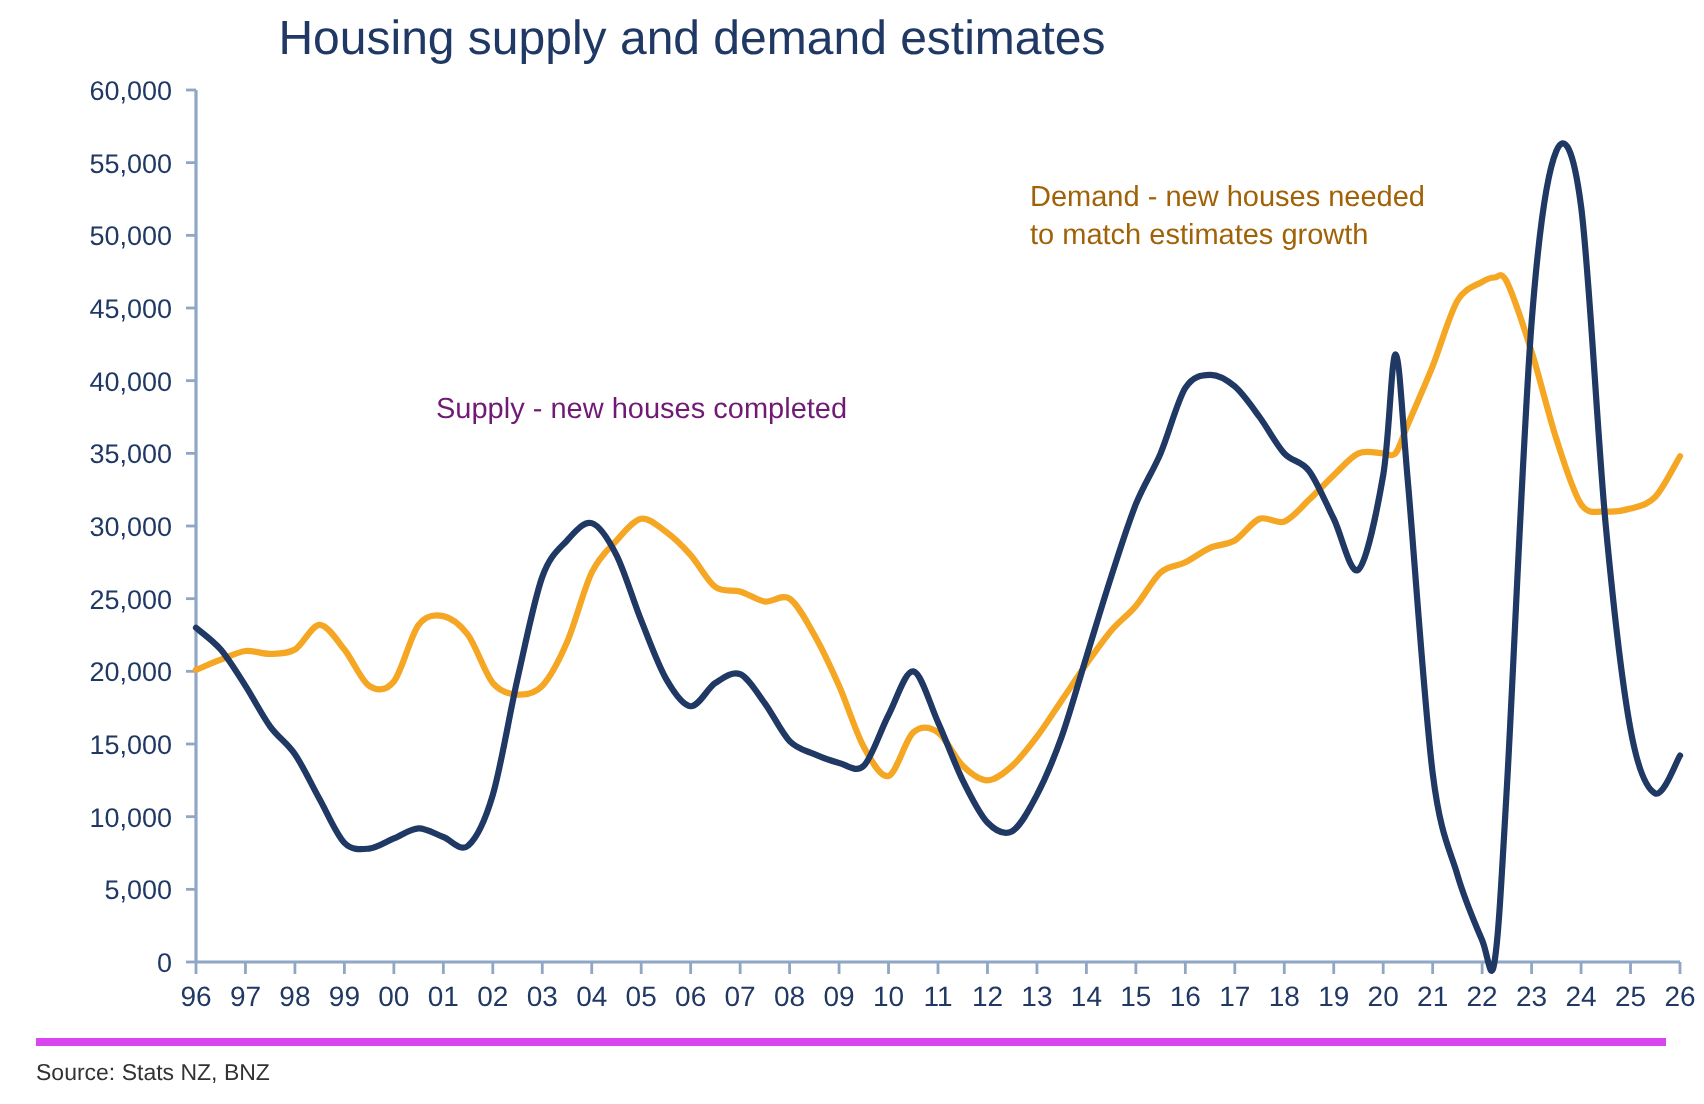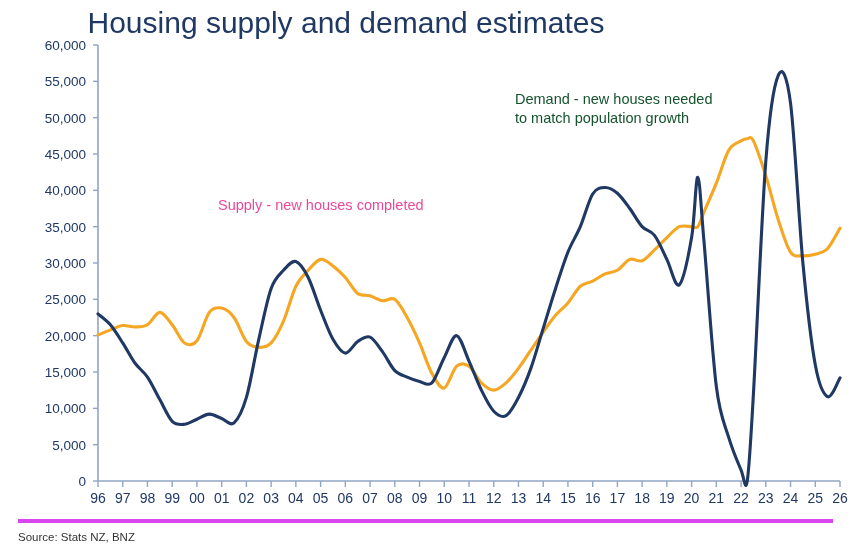--- a/index.html
+++ b/index.html
@@ -20,21 +20,21 @@
     left: 0; top: 0;
     width: 852px;
     height: 552px;
   }
   .chart-title {
     position: absolute;
     left: 0;
     top: 6px;
     width: 692px;
     text-align: center;
-    font-size: 30px;
+    font-size: 24px;
     color: #1F3864;
     letter-spacing: 0px;
     white-space: nowrap;
   }
   svg.plot {
     position: absolute;
     left: 0;
     top: 0;
   }
   .ytick-label {
@@ -49,26 +49,26 @@
     text-anchor: middle;
     font-family: "Liberation Sans", sans-serif;
   }
   .annot {
     position: absolute;
     font-size: 14.5px;
     line-height: 19px;
     white-space: nowrap;
   }
   .annot-supply {
-    color: #ec4899;
+    color: #701a75;
     left: 218px;
     top: 196px;
   }
   .annot-demand {
-    color: #14532d;
+    color: #a16207;
     left: 515px;
     top: 90px;
   }
   .source-wrap {
     position: absolute;
     left: 18px;
     top: 519px;
     width: 815px;
     border-top: 4px solid #d946ef;
     padding-top: 4px;
@@ -194,20 +194,20 @@
     <path id="series-supply" class="series-supply" d="M 98.00 334.94 C 99.98 334.13, 106.41 331.36, 110.37 329.85 C 114.32 328.34, 118.78 325.96, 122.73 325.49 C 126.69 325.03, 131.14 327.06, 135.10 326.95 C 139.06 326.83, 143.51 327.09, 147.47 324.77 C 151.42 322.44, 155.88 312.41, 159.83 312.41 C 163.79 312.41, 168.24 319.88, 172.20 324.77 C 176.16 329.65, 180.61 340.38, 184.57 342.93 C 188.52 345.49, 192.98 345.64, 196.93 340.75 C 200.89 335.87, 205.34 317.65, 209.30 312.41 C 213.26 307.18, 217.71 307.24, 221.67 308.05 C 225.62 308.87, 230.08 312.15, 234.03 317.50 C 237.99 322.85, 242.44 336.71, 246.40 341.48 C 250.36 346.25, 254.81 347.06, 258.77 347.29 C 262.72 347.53, 267.18 347.12, 271.13 342.93 C 275.09 338.75, 279.54 330.20, 283.50 321.13 C 287.46 312.06, 291.91 294.39, 295.87 286.25 C 299.82 278.11, 304.28 274.57, 308.23 270.27 C 312.19 265.96, 316.64 260.06, 320.60 259.37 C 324.56 258.67, 329.01 263.00, 332.97 265.91 C 336.92 268.81, 341.38 273.12, 345.33 277.53 C 349.29 281.95, 353.74 290.61, 357.70 293.52 C 361.66 296.43, 366.11 294.54, 370.07 295.70 C 374.02 296.86, 378.48 300.21, 382.43 300.79 C 386.39 301.37, 390.84 296.66, 394.80 299.33 C 398.76 302.01, 403.21 310.52, 407.17 317.50 C 411.12 324.48, 415.58 333.98, 419.53 342.93 C 423.49 351.89, 427.94 366.24, 431.90 373.45 C 435.86 380.66, 440.31 389.15, 444.27 387.99 C 448.22 386.82, 452.68 369.67, 456.63 366.19 C 460.59 362.70, 465.04 363.51, 469.00 366.19 C 472.96 368.86, 477.41 379.06, 481.37 382.90 C 485.32 386.74, 489.78 390.17, 493.73 390.17 C 497.69 390.17, 502.14 386.39, 506.10 382.90 C 510.06 379.41, 514.51 373.60, 518.47 368.37 C 522.42 363.13, 526.88 356.01, 530.83 350.20 C 534.79 344.39, 539.24 337.61, 543.20 332.03 C 547.16 326.45, 551.61 319.97, 555.57 315.32 C 559.52 310.67, 563.98 307.62, 567.93 302.97 C 571.89 298.32, 576.34 289.74, 580.30 286.25 C 584.26 282.77, 588.71 283.14, 592.67 281.17 C 596.62 279.19, 601.08 275.64, 605.03 273.90 C 608.99 272.16, 613.44 272.59, 617.40 270.27 C 621.36 267.94, 625.81 260.88, 629.77 259.37 C 633.72 257.86, 638.18 262.33, 642.13 260.82 C 646.09 259.31, 650.54 253.64, 654.50 249.92 C 658.46 246.20, 662.91 241.29, 666.87 237.57 C 670.82 233.85, 675.28 228.41, 679.23 226.67 C 683.19 224.92, 688.63 226.67, 691.60 226.67 C 694.57 226.67, 695.80 228.99, 697.78 226.67 C 699.76 224.34, 701.00 219.11, 703.97 212.13 C 706.93 205.16, 712.38 192.95, 716.33 183.07 C 720.29 173.18, 724.74 157.11, 728.70 150.37 C 732.66 143.62, 738.10 142.78, 741.07 140.92 C 744.03 139.06, 745.27 138.74, 747.25 138.74 C 749.23 138.74, 750.47 134.99, 753.43 140.92 C 756.40 146.85, 761.84 163.24, 765.80 175.80 C 769.76 188.36, 774.21 207.19, 778.17 219.40 C 782.12 231.61, 786.58 246.29, 790.53 252.10 C 794.49 257.91, 798.94 255.38, 802.90 255.73 C 806.86 256.08, 811.31 255.44, 815.27 254.28 C 819.22 253.12, 823.68 252.65, 827.63 248.47 C 831.59 244.28, 838.02 231.38, 840.00 228.12"></path>
     <path id="series-demand" class="series-demand" d="M 98.00 313.87 C 99.98 315.61, 106.41 320.12, 110.37 324.77 C 114.32 329.42, 118.78 336.77, 122.73 342.93 C 126.69 349.10, 131.14 357.82, 135.10 363.28 C 139.06 368.74, 143.51 371.27, 147.47 377.09 C 151.42 382.90, 155.88 392.52, 159.83 399.61 C 163.79 406.71, 168.24 417.46, 172.20 421.41 C 176.16 425.37, 180.61 424.67, 184.57 424.32 C 188.52 423.97, 192.98 420.86, 196.93 419.23 C 200.89 417.61, 205.34 414.26, 209.30 414.15 C 213.26 414.03, 217.71 417.11, 221.67 418.51 C 225.62 419.90, 230.08 426.24, 234.03 422.87 C 237.99 419.49, 242.44 410.80, 246.40 397.43 C 250.36 384.06, 254.81 356.74, 258.77 339.30 C 262.72 321.86, 267.18 299.48, 271.13 288.43 C 275.09 277.39, 279.54 274.57, 283.50 270.27 C 287.46 265.96, 291.91 260.38, 295.87 261.55 C 299.82 262.71, 304.28 269.74, 308.23 277.53 C 312.19 285.32, 316.64 300.35, 320.60 310.23 C 324.56 320.12, 329.01 332.44, 332.97 339.30 C 336.92 346.16, 341.38 352.76, 345.33 353.11 C 349.29 353.46, 353.74 344.04, 357.70 341.48 C 361.66 338.92, 366.11 335.49, 370.07 337.12 C 374.02 338.75, 378.48 346.31, 382.43 351.65 C 386.39 357.00, 390.84 366.48, 394.80 370.55 C 398.76 374.62, 403.21 375.34, 407.17 377.09 C 411.12 378.83, 415.58 380.52, 419.53 381.45 C 423.49 382.38, 427.94 386.74, 431.90 382.90 C 435.86 379.06, 440.31 365.02, 444.27 357.47 C 448.22 349.91, 452.68 335.09, 456.63 335.67 C 460.59 336.25, 465.04 352.38, 469.00 361.10 C 472.96 369.82, 477.41 382.14, 481.37 390.17 C 485.32 398.19, 489.78 407.17, 493.73 411.24 C 497.69 415.31, 502.14 417.81, 506.10 415.60 C 510.06 413.39, 514.51 404.99, 518.47 397.43 C 522.42 389.88, 526.88 379.41, 530.83 368.37 C 534.79 357.32, 539.24 341.19, 543.20 328.40 C 547.16 315.61, 551.61 300.64, 555.57 288.43 C 559.52 276.23, 563.98 261.98, 567.93 252.10 C 571.89 242.22, 576.34 235.97, 580.30 226.67 C 584.26 217.37, 588.71 200.25, 592.67 193.97 C 596.62 187.69, 601.08 187.54, 605.03 187.43 C 608.99 187.31, 613.44 189.87, 617.40 193.24 C 621.36 196.61, 625.81 203.15, 629.77 208.50 C 633.72 213.85, 638.18 222.36, 642.13 226.67 C 646.09 230.97, 650.54 230.15, 654.50 235.39 C 658.46 240.62, 662.91 251.46, 666.87 259.37 C 670.82 267.27, 675.28 288.29, 679.23 284.80 C 683.19 281.31, 688.63 254.77, 691.60 237.57 C 694.57 220.36, 695.80 176.67, 697.78 177.25 C 699.76 177.83, 701.00 207.72, 703.97 241.20 C 706.93 274.68, 712.38 355.14, 716.33 386.53 C 720.29 417.93, 724.74 424.03, 728.70 437.40 C 732.66 450.77, 738.10 463.12, 741.07 470.10 C 744.03 477.08, 745.27 493.21, 747.25 481.00 C 749.23 468.79, 750.47 444.96, 753.43 393.80 C 756.40 342.64, 761.84 212.19, 765.80 161.27 C 769.76 110.34, 774.21 84.82, 778.17 75.52 C 782.12 66.22, 786.58 73.14, 790.53 103.13 C 794.49 133.13, 798.94 221.14, 802.90 263.00 C 806.86 304.86, 811.31 343.34, 815.27 364.73 C 819.22 386.13, 823.68 394.61, 827.63 396.71 C 831.59 398.80, 838.02 380.84, 840.00 377.81"></path>
   </svg>
 
   <div class="annot annot-supply">
     <div>Supply - new houses completed</div>
   </div>
 
   <div class="annot annot-demand">
     <div>Demand - new houses needed</div>
-    <div>to match population growth</div>
+    <div>to match estimates growth</div>
   </div>
 
   <div class="source-wrap">
     <span class="source-text">Source: Stats NZ, BNZ</span>
   </div>
 
 </div>
 
 </body></html>

